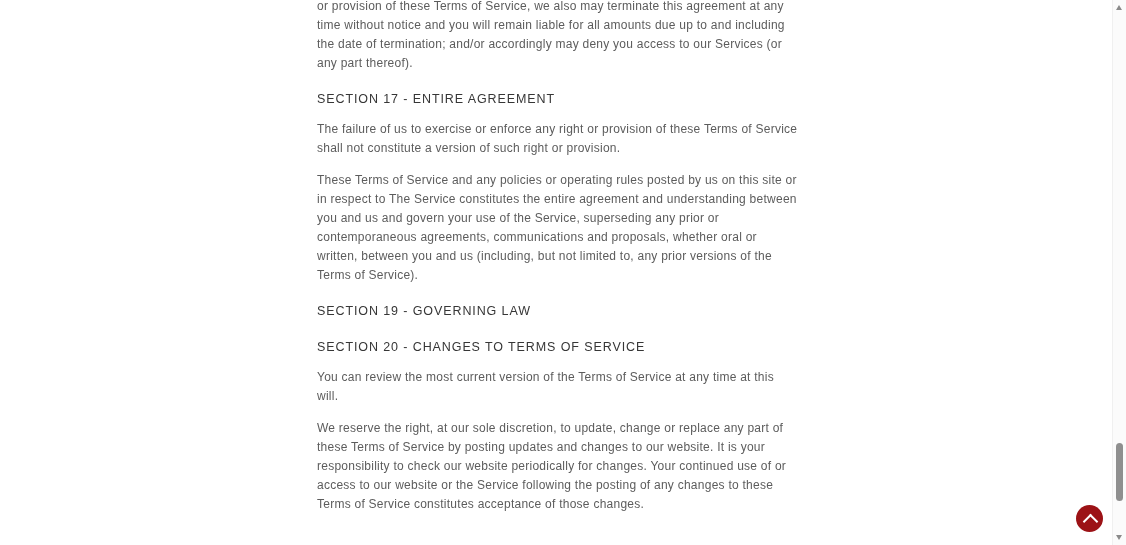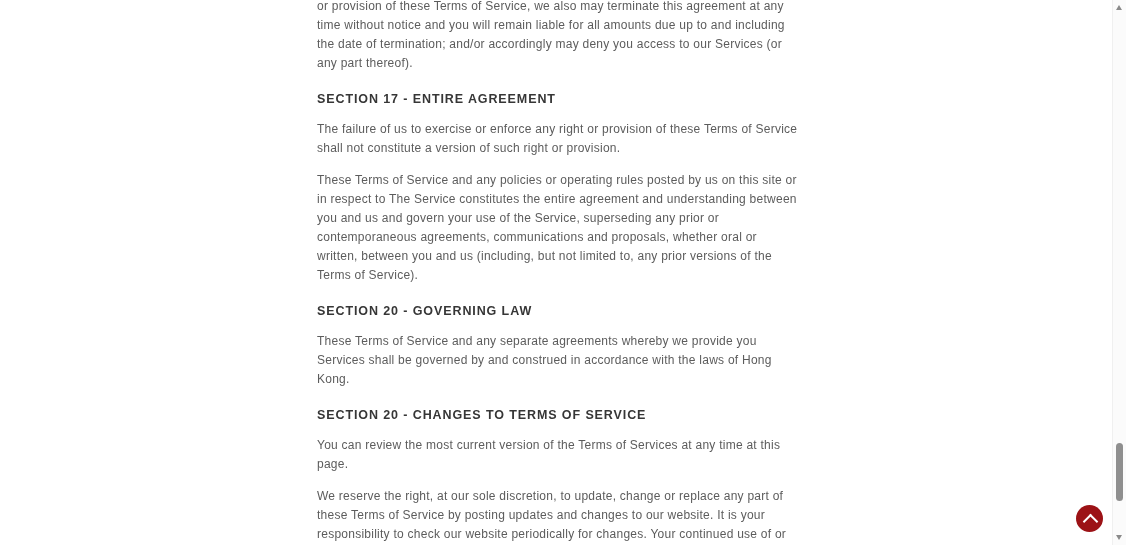--- a/index.html
+++ b/index.html
@@ -24,21 +24,21 @@
     line-height: 19px;
     letter-spacing: 0.25px;
     text-align: left;
   }
   .para {
     margin: 0 0 13px 0;
   }
   .sec-heading {
     margin: 17px 0 11px 0;
     font-size: 12.5px;
-    font-weight: bold;
+    font-weight: normal;
     color: #363636;
     letter-spacing: 0.9px;
     line-height: 19px;
   }
   
   .scrollbar {
     position: absolute;
     top: 0;
     right: 0;
     width: 13px;
@@ -107,24 +107,23 @@
 </style>
 </head>
 <body>
 
 <div class="content">
   <p class="para">or provision of these Terms of Service, we also may terminate this agreement at any time without notice and you will remain liable for all amounts due up to and including the date of termination; and/or accordingly may deny you access to our Services (or any part thereof).</p>
   <div id="sections">
       <h2 class="sec-heading">SECTION 17 - ENTIRE AGREEMENT</h2>
       <p class="para">The failure of us to exercise or enforce any right or provision of these Terms of Service shall not constitute a version of such right or provision.</p>
       <p class="para">These Terms of Service and any policies or operating rules posted by us on this site or in respect to The Service constitutes the entire agreement and understanding between you and us and govern your use of the Service, superseding any prior or contemporaneous agreements, communications and proposals, whether oral or written, between you and us (including, but not limited to, any prior versions of the Terms of Service).</p>
-      <h2 class="sec-heading">SECTION 20 - GOVERNING LAW</h2>
-      <p class="para">These Terms of Service and any separate agreements whereby we provide you Services shall be governed by and construed in accordance with the laws of Hong Kong.</p>
+      <h2 class="sec-heading">SECTION 19 - GOVERNING LAW</h2>
       <h2 class="sec-heading">SECTION 20 - CHANGES TO TERMS OF SERVICE</h2>
-      <p class="para">You can review the most current version of the Terms of Services at any time at this page.</p>
+      <p class="para">You can review the most current version of the Terms of Service at any time at this will.</p>
       <p class="para">We reserve the right, at our sole discretion, to update, change or replace any part of these Terms of Service by posting updates and changes to our website. It is your responsibility to check our website periodically for changes. Your continued use of or access to our website or the Service following the posting of any changes to these Terms of Service constitutes acceptance of those changes.</p>
     </div>
 </div>
 
 <div class="scrollbar">
   <div class="sb-arrow sb-up">
     <span class="tri"></span>
   </div>
   <div class="sb-thumb" style="background: rgb(143, 143, 143);"></div>
   <div class="sb-arrow sb-down">

